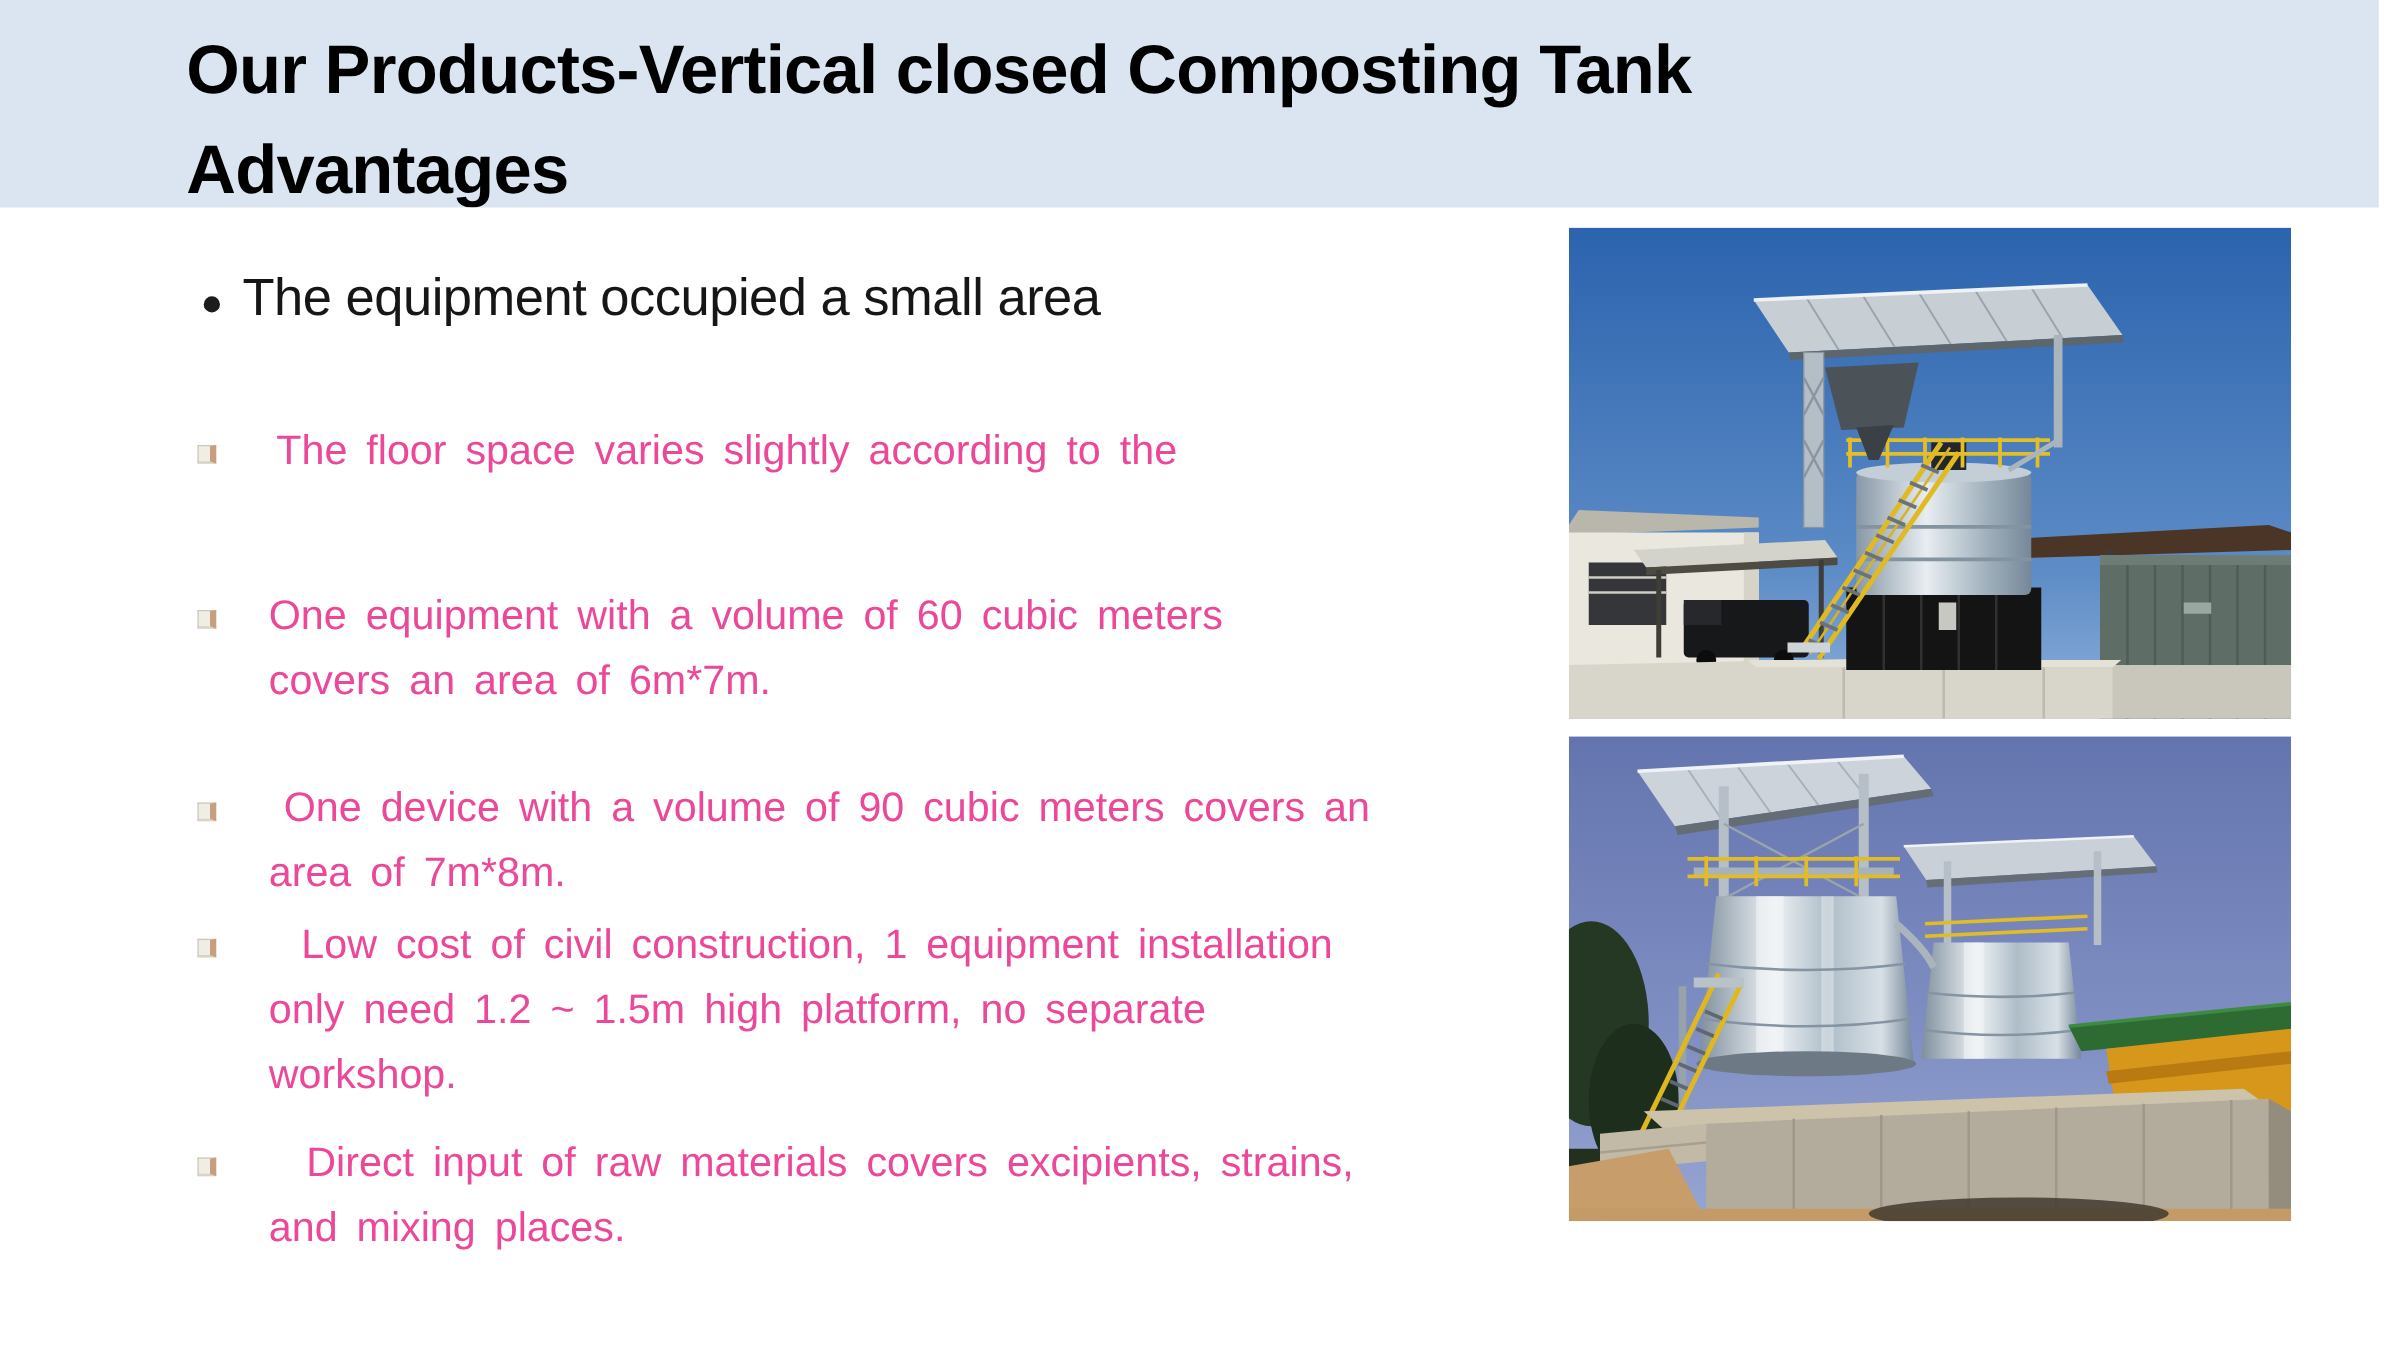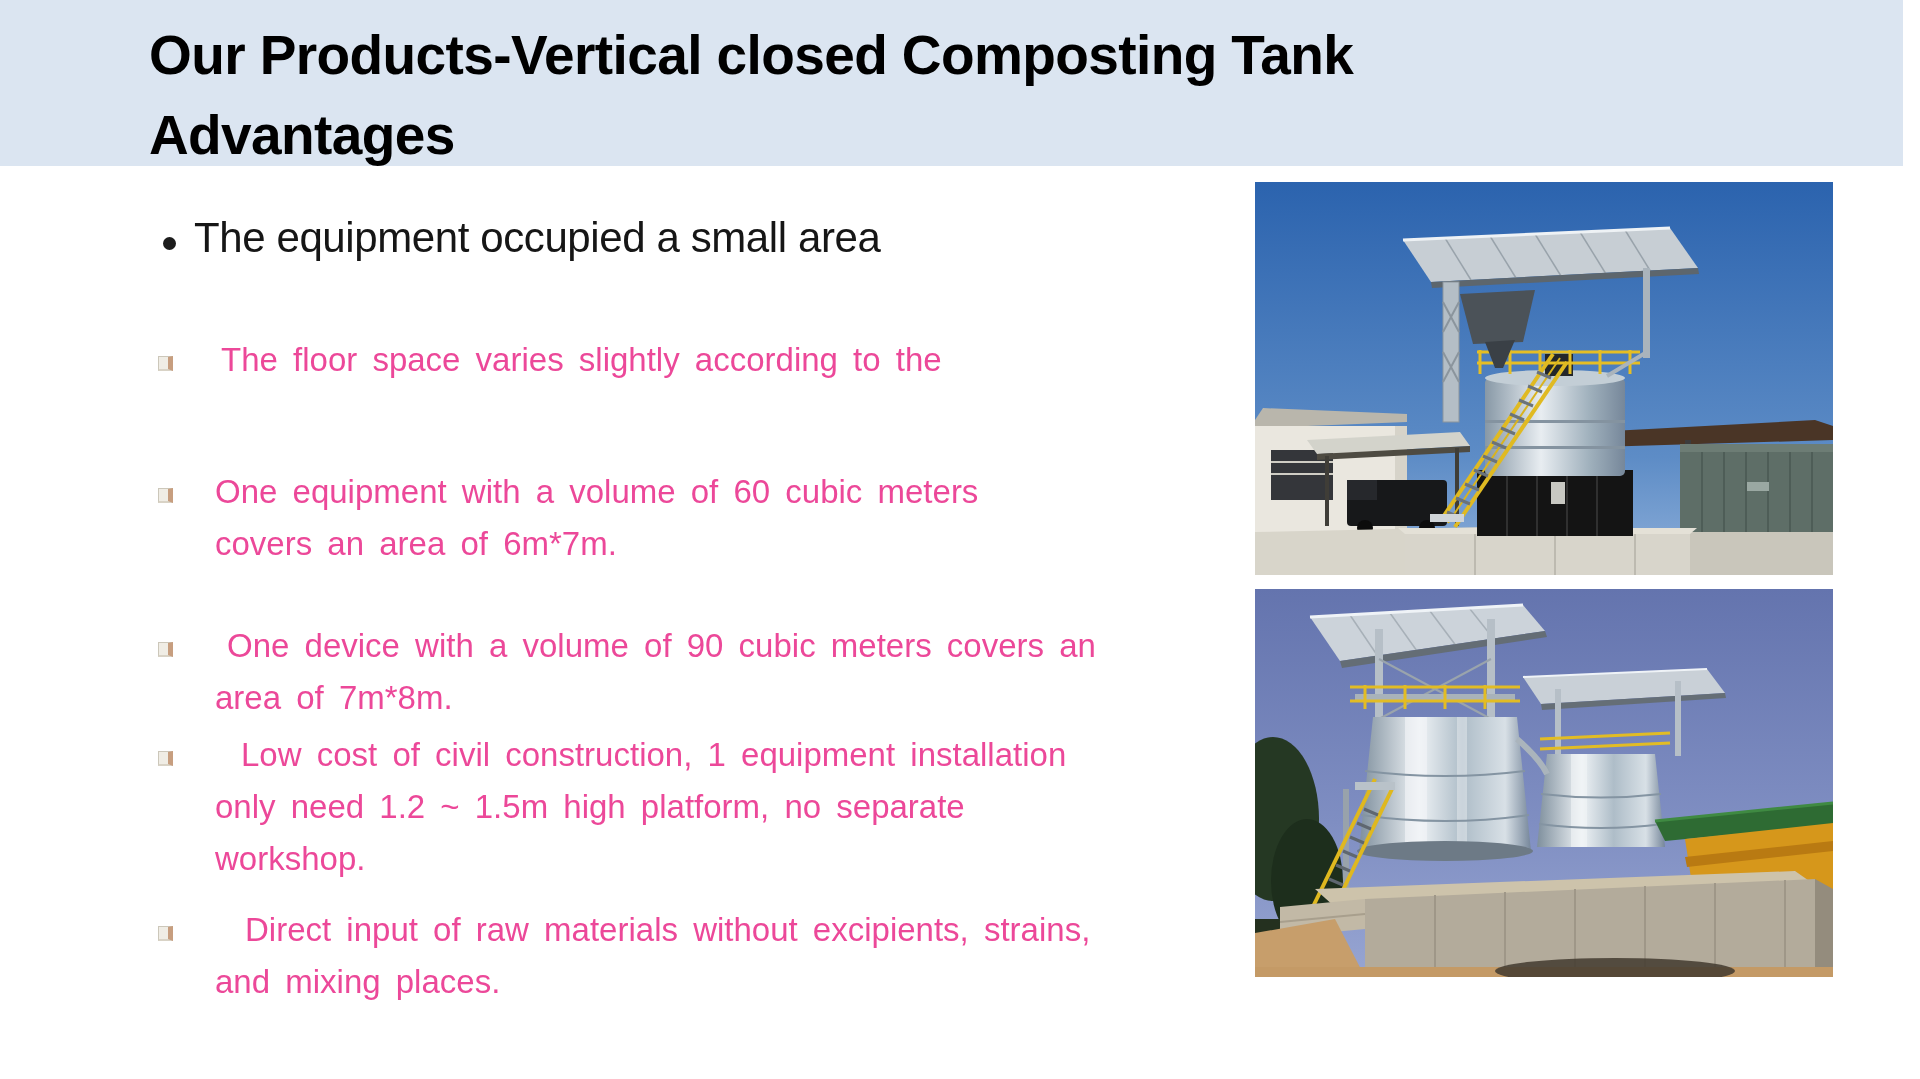--- a/index.html
+++ b/index.html
@@ -78,21 +78,21 @@
     <div class="txt">
       <div class="line">Low cost of civil construction, 1 equipment installation</div>
       <div class="line">only need 1.2 ~ 1.5m high platform, no separate</div>
       <div class="line">workshop.</div>
     </div>
   </div>
 
   <div class="item i4">
     <span class="sq"></span>
     <div class="txt">
-      <div class="line">Direct input of raw materials without excipients,  strains,</div>
+      <div class="line">Direct input of raw materials covers excipients,  strains,</div>
       <div class="line">and  mixing  places.</div>
     </div>
   </div>
 
   <div class="photo photo1">
     <svg viewBox="0 0 578 393" preserveAspectRatio="none">
       <defs>
         <linearGradient id="p1sky" x1="0" y1="0" x2="0" y2="1">
           <stop offset="0" stop-color="#2b63ae"></stop>
             <stop offset="0.7" stop-color="#5d8cc6"></stop>

